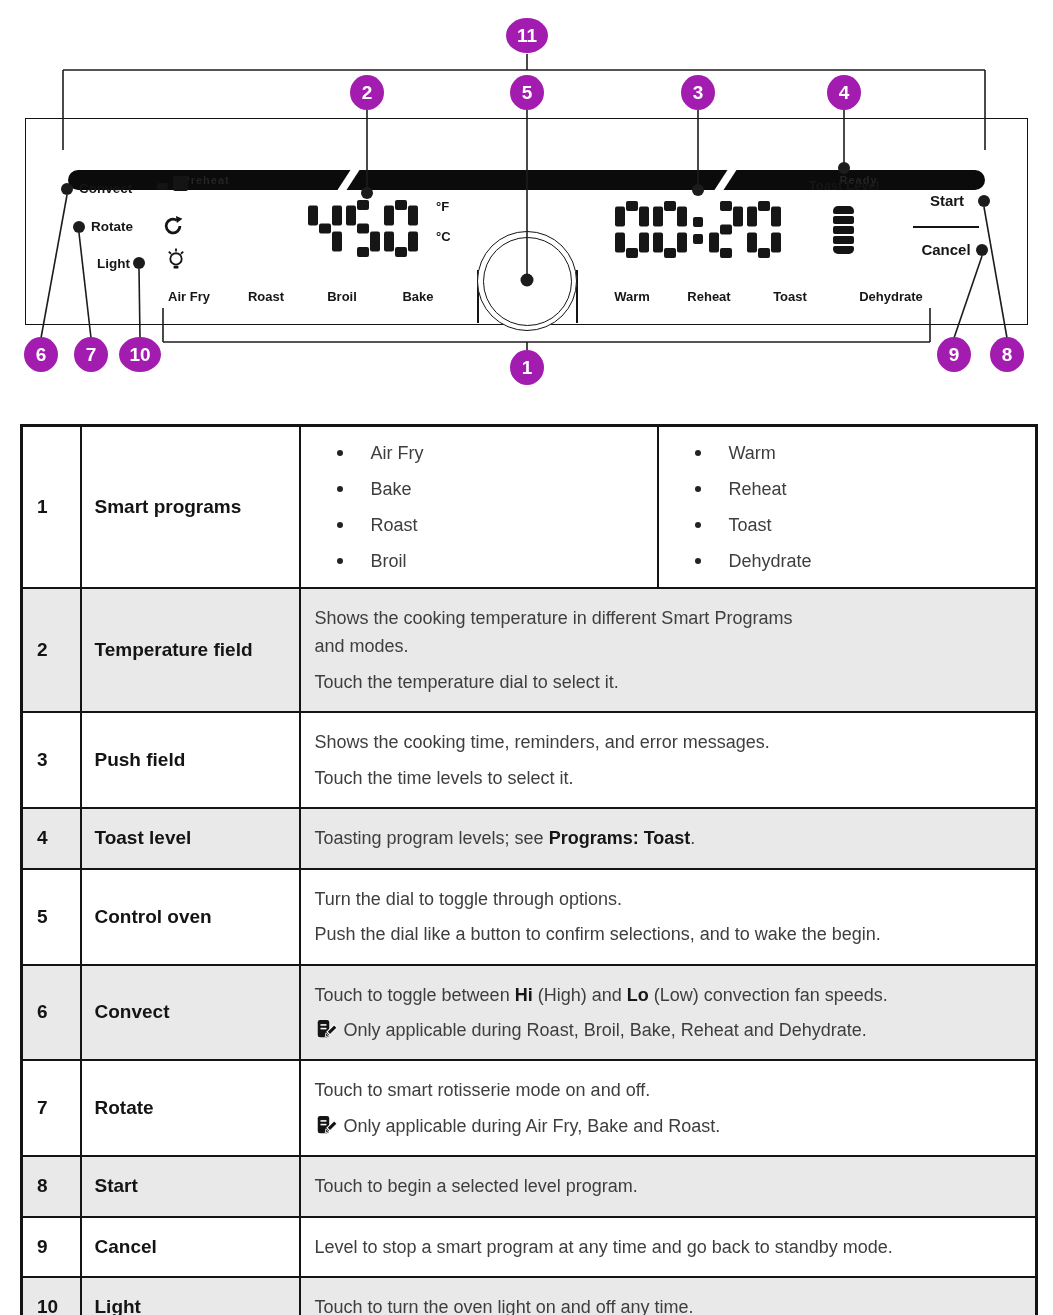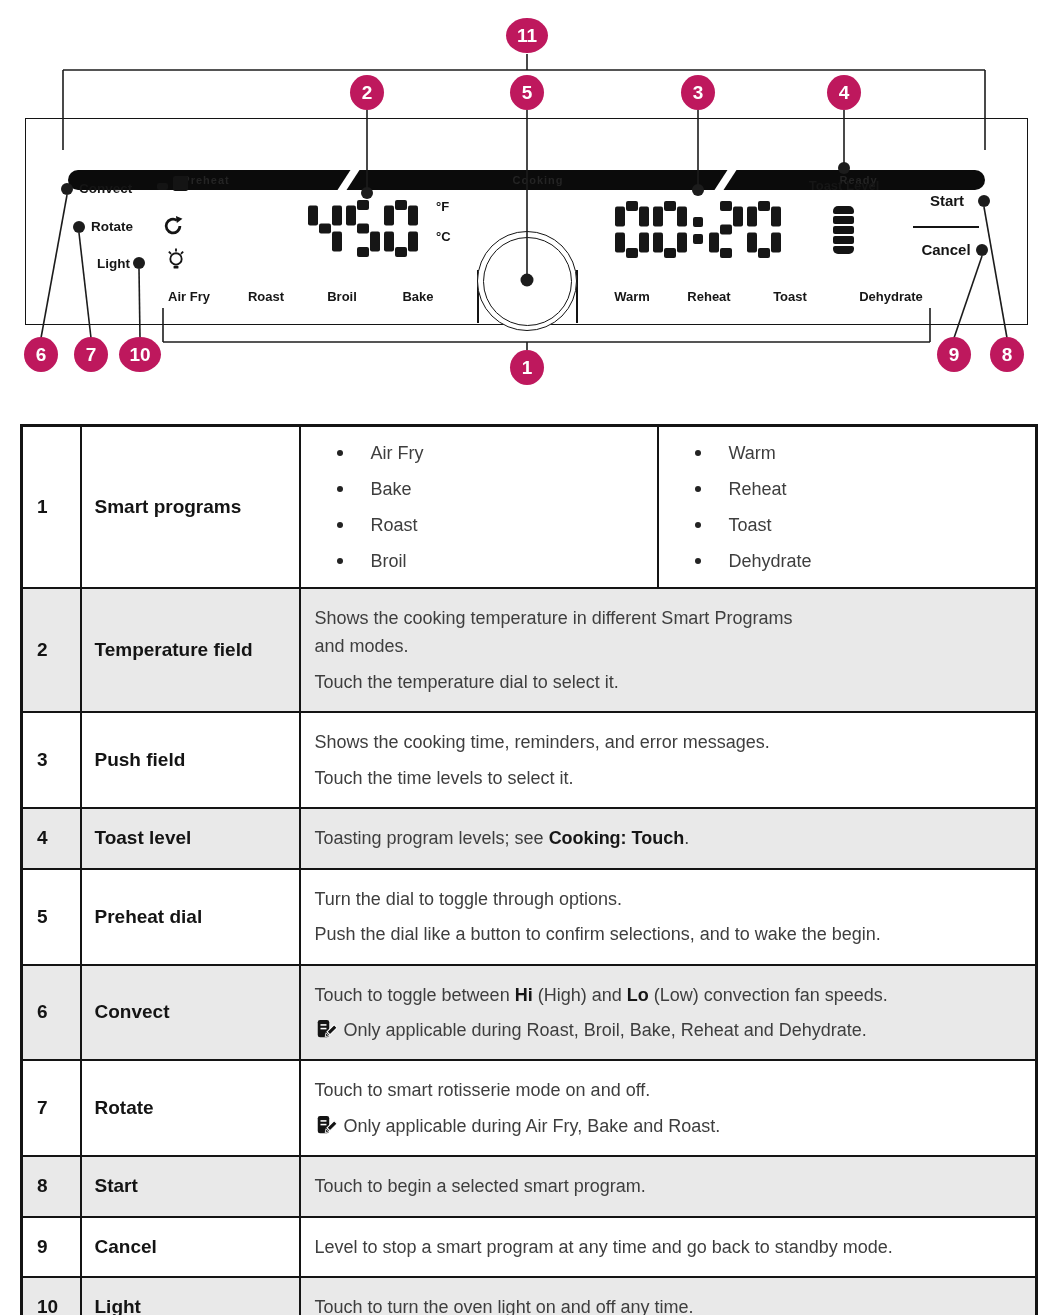--- a/index.html
+++ b/index.html
@@ -24,21 +24,21 @@
   .tbar:first-child{border-radius:5px 5px 2px 2px;}
   .tbar:last-child{border-radius:2px 2px 5px 5px;margin-bottom:0;}
   .key-label{position:absolute;transform:translateX(-50%);font-weight:bold;font-size:15px;color:#141414;white-space:nowrap;}
   .start-divider{position:absolute;width:66px;height:2px;background:#141414;}
   .dial-stub{position:absolute;width:1.6px;background:#141414;}
   .dial{position:absolute;left:477px;top:231px;width:100px;height:100px;border:1.4px solid #141414;border-radius:50%;background:#fff;box-sizing:border-box;display:flex;align-items:center;justify-content:center;}
   .dial-inner{width:89px;height:89px;border:1.3px solid #141414;border-radius:50%;box-sizing:border-box;}
   .overlay{position:absolute;left:0;top:0;pointer-events:none;}
   .cl{stroke:#1c1c1c;stroke-width:1.6;}
   .cd{fill:#1c1c1c;}
-  .badge{position:absolute;width:34px;height:35px;background:#be185d;color:#fff;border-radius:50%;display:flex;align-items:center;justify-content:center;font-weight:bold;font-size:19px;}
+  .badge{position:absolute;width:34px;height:35px;background:#a21caf;color:#fff;border-radius:50%;display:flex;align-items:center;justify-content:center;font-weight:bold;font-size:19px;}
   .badge.wide{width:42px;}
 
   
   table.legend{border-collapse:collapse;margin:12px 0 0 20px;width:1015px;table-layout:fixed;border:3px solid #141414;}
   table.legend td{border:2px solid #141414;vertical-align:middle;overflow:hidden;}
   tr.shaded{background:#e9e9e9;}
   td.num{font-weight:bold;font-size:19px;padding-left:14px;color:#141414;}
   td.name{font-weight:bold;font-size:19px;padding-left:13px;color:#141414;}
   td.desc{font-size:18px;color:#3e3e3e;padding:8px 14px;}
   .para{margin:7px 0;line-height:1.58;white-space:pre-line;}
@@ -50,21 +50,20 @@
 </style>
 </head>
 <body>
 
 <div class="diagram">
 
   <div class="panel"></div>
 
   <div class="statusbar">
     <div class="bar-label" style="left:0;width:276px">Preheat</div>
-    <div class="bar-label" style="left:287px;width:366px">Cooking</div>
     <div class="bar-label" style="left:664px;width:253px">Ready</div>
     <div class="bar-sep" style="left:276px"></div>
     <div class="bar-sep" style="left:653px"></div>
   </div>
 
   <div class="side-label" style="left:79px;top:181px">Convect</div>
   <div class="side-label" style="left:91px;top:219px">Rotate</div>
   <div class="side-label" style="left:97px;top:256px">Light</div>
 
   <div class="icon-wrap" style="left:157px;top:176px;width:32px;height:16px">
@@ -274,26 +273,26 @@
         <td class="name">Push field</td>
         <td class="desc" colspan="2">
           <div class="para"><span>Shows the cooking time, reminders, and error messages.</span></div>
           <div class="para"><span>Touch the time levels to select it.</span></div>
         </td>
       </tr>
       <tr class="shaded" style="height: 48px;">
         <td class="num">4</td>
         <td class="name">Toast level</td>
         <td class="desc" colspan="2">
-          <div class="para"><span>Toasting program levels; see </span><b>Cooking: Touch</b><span>.</span></div>
+          <div class="para"><span>Toasting program levels; see </span><b>Programs: Toast</b><span>.</span></div>
         </td>
       </tr>
       <tr style="height: 84px;">
         <td class="num">5</td>
-        <td class="name">Preheat dial</td>
+        <td class="name">Control oven</td>
         <td class="desc" colspan="2">
           <div class="para"><span>Turn the dial to toggle through options.</span></div>
           <div class="para"><span>Push the dial like a button to confirm selections, and to wake the begin.</span></div>
         </td>
       </tr>
       <tr class="shaded" style="height: 92px;">
         <td class="num">6</td>
         <td class="name">Convect</td>
         <td class="desc" colspan="2">
           <div class="para"><span>Touch to toggle between </span><b>Hi</b><span> (High) and </span><b>Lo</b><span> (Low) convection fan speeds.</span></div>
@@ -321,21 +320,21 @@
                   <rect x="15" y="6.5" width="4.6" height="11" fill="#141414" stroke="#fff" stroke-width="1.2"></rect>
                   <polygon points="15,19 19.6,19 17.3,22.6" fill="#141414" stroke="#fff" stroke-width="0.9"></polygon>
                 </g>
               </svg></span><span>Only applicable during Air Fry, Bake and Roast.</span></div>
         </td>
       </tr>
       <tr class="shaded" style="height: 46px;">
         <td class="num">8</td>
         <td class="name">Start</td>
         <td class="desc" colspan="2">
-          <div class="para"><span>Touch to begin a selected smart program.</span></div>
+          <div class="para"><span>Touch to begin a selected level program.</span></div>
         </td>
       </tr>
       <tr style="height: 48px;">
         <td class="num">9</td>
         <td class="name">Cancel</td>
         <td class="desc" colspan="2">
           <div class="para"><span>Level to stop a smart program at any time and go back to standby mode.</span></div>
         </td>
       </tr>
       <tr class="shaded" style="height: 50px;">

